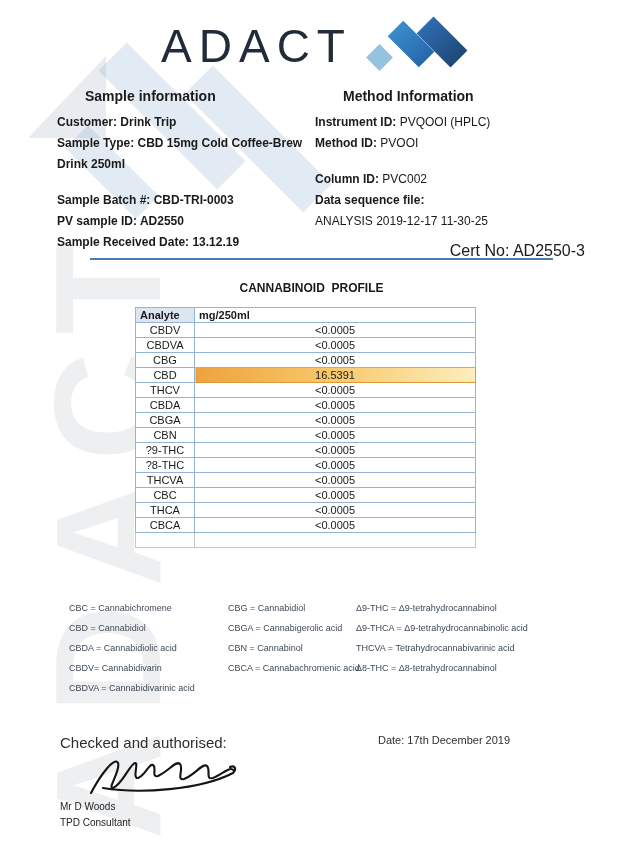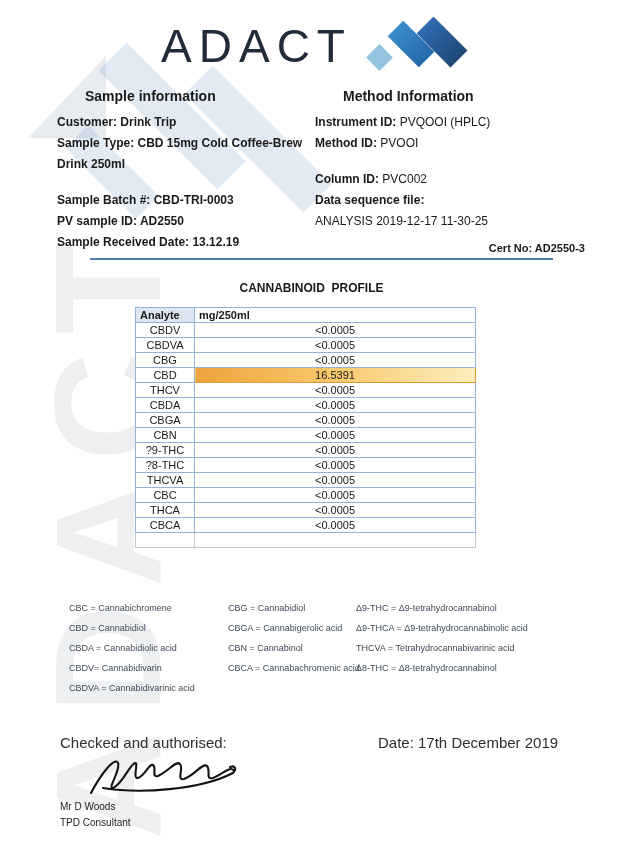--- a/index.html
+++ b/index.html
@@ -43,21 +43,21 @@
   
   .info-col{position:absolute;top:88px;z-index:1;}
   .info-col.left{left:57px;width:252px;}
   .info-col.right{left:315px;width:262px;}
   .info-heading{font-size:14px;font-weight:bold;margin-bottom:8px;margin-left:28px;}
   .field-line{font-size:12px;line-height:21px;}
   .field-label{font-weight:bold;}
   .field-value.bold{font-weight:bold;}
   .field-gap{height:15px;}
   
-  .cert-no{position:absolute;top:242px;right:38px;font-size:11px;font-weight:bold;z-index:1;}
+  .cert-no{position:absolute;top:242px;right:38px;font-size:16px;font-weight:normal;z-index:1;}
   .cert-rule{position:absolute;top:258px;left:90px;width:463px;height:2px;background:var(--accent_blue);z-index:1;}
   
   .profile-title{position:absolute;top:281px;left:0;width:100%;text-align:center;font-size:12px;font-weight:bold;white-space:pre;z-index:1;}
   .coa-table{position:absolute;left:135px;top:307px;z-index:1;border-collapse:collapse;background:#fff;}
   .coa-table th,.coa-table td{border:1px solid var(--table_border);font-size:11px;height:14px;padding:0 4px;}
   .coa-table th{font-weight:bold;text-align:left;}
   .th-analyte{background:var(--header_cell_bg);text-align:center;width:50px;margin-top:43px;}
   .th-value{width:272px;}
   .td-analyte{text-align:center;width:50px;}
   .td-value{text-align:center;}
@@ -65,21 +65,21 @@
   .empty-row td{border-color:#c6c6c6;}
   
   .legend{position:absolute;top:603px;left:0;width:100%;z-index:1;}
   .legend-col{position:absolute;top:0;}
   .legend-col.c1{left:69px;width:148px;}
   .legend-col.c2{left:228px;width:126px;}
   .legend-col.c3{left:356px;width:235px;}
   .legend-item{font-size:9px;color:var(--legend_text);margin-bottom:10px;white-space:nowrap;}
   
   .checked-label{position:absolute;left:60px;top:734px;font-size:15px;color:#2e2e2e;z-index:1;}
-  .date-label{position:absolute;left:378px;top:734px;font-size:15px;color:#2e2e2e;z-index:1;}
+  .date-label{position:absolute;left:378px;top:734px;font-size:11px;color:#2e2e2e;z-index:1;}
   .signature{position:absolute;left:85px;top:752px;z-index:1;}
   .signer-name{position:absolute;left:60px;top:801px;font-size:10px;color:#222;z-index:1;}
   .signer-role{position:absolute;left:60px;top:817px;font-size:10px;color:#222;z-index:1;}
   .corner-triangle{position:absolute;left:28px;top:56px;z-index:0;}
 </style>
 </head>
 <body>
 
 <div class="page">
 

